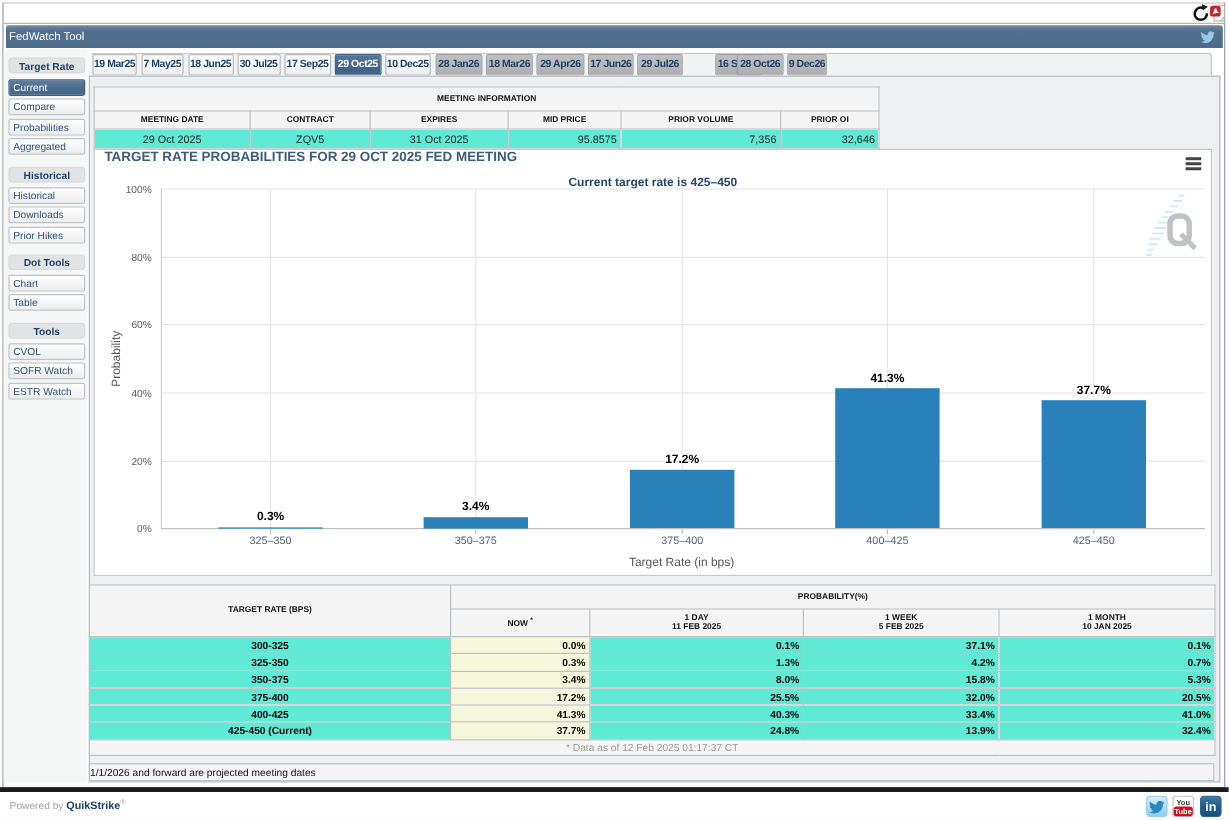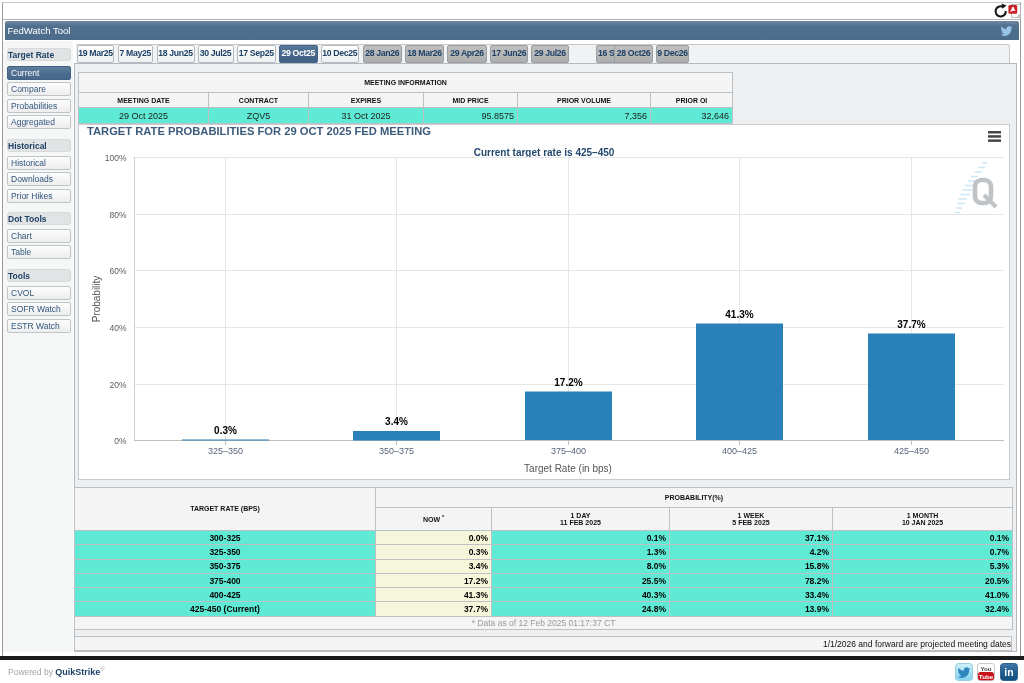--- a/index.html
+++ b/index.html
@@ -6,21 +6,21 @@
 html,body{width:1024px;height:683px;background:#fff;font-family:"Liberation Sans",sans-serif;overflow:hidden}
 #page{position:relative;width:1024px;height:683px;background:#fff}
 .abs{position:absolute}
 
 #frame{left:2px;top:2px;width:1019px;height:655px;border:1px solid #9b9b9b;border-top-color:#c9c9c9;background:#fff}
 
 #hdr{left:5px;top:21px;width:1014px;height:19px;border-radius:2px 2px 0 0;background:linear-gradient(#7388a2,#51708f 25%,#4d6c8c);color:#fff;font-size:9.5px;line-height:19px;padding-left:2.5px}
 #tw-hdr{right:6px;top:3.5px;width:13px;height:12px}
 
 .sb{left:7px;width:64px;font-size:8.5px;white-space:nowrap;overflow:hidden}
-.sbh{background:#e2e3e4;border:1px solid #d7d9da;border-radius:3px;color:#1d4166;font-weight:bold;font-size:8.5px}
+.sbh{background:#e2e3e4;border:1px solid #d7d9da;border-radius:3px;color:#1d4166;font-weight:bold;text-align:center;font-size:8.5px}
 .sbi{background:linear-gradient(#fdfdfd,#ededee);border:1px solid #bfc4c8;border-radius:2px;color:#30557c;padding-left:3px}
 .sbi.sel{background:linear-gradient(#5f7e9c,#4a6a8e 60%,#47678b);color:#fff;border-color:#3f5f83}
 
 .tab{top:45px;height:17.5px;border:1px solid #b6bbc0;border-radius:2px;background:linear-gradient(#fefefe,#eff0f1);color:#1d4166;font-size:8.7px;font-weight:bold;text-align:center;line-height:15.5px;white-space:nowrap;overflow:hidden;letter-spacing:-0.35px}
 .tab.sel{background:linear-gradient(#587898,#44648a 60%,#416187);color:#fff;border-color:#45658b}
 .tab.gray{background:linear-gradient(#bfbfbf,#aeaeae);border-color:#9a9fa3;color:#1d4166}
 
 #main{left:74px;top:63px;width:943px;height:589px;background:#edeff1;border:1px solid #b4bac0}
 
 table{border-collapse:collapse}
@@ -29,21 +29,21 @@
 .itbl th{background:#f4f4f5;font-size:7px;color:#111}
 .itbl td{font-size:9px;color:#222;background:#5eead4}
 .tc{text-align:center}.tr{text-align:right;padding-right:3px}
 
 #chart{left:78px;top:124px;width:932px;height:356px;background:#fff;border:1px solid #c6cacd}
 
 #btbl{left:74px;top:486.5px;width:938px}
 #btbl th{font-size:7px}
 #btbl td{font-size:8.5px;font-weight:bold;color:#000}
 #btbl td.now{background:#f6f6da}
-#strip{left:74px;top:636px;width:938px;height:15px;background:#f4f4f5;border:1px solid #bcc1c5;text-align:right;font-size:8.5px;font-weight:normal;color:#111;line-height:14px}
+#strip{left:74px;top:636px;width:938px;height:15px;background:#f4f4f5;border:1px solid #bcc1c5;text-align:left;font-size:8.5px;font-weight:normal;color:#111;line-height:14px}
 
 #blackbar{left:0;top:656px;width:1024px;height:3.5px;background:#1b1b1b}
 #footer{left:3px;top:660px;width:1018px;height:21px;background:#fff}
 </style>
 </head>
 <body>
 <div id="page">
   <div class="abs" id="frame"></div>
 
   <svg class="abs" style="left:994px;top:3px" width="27" height="16" viewBox="0 0 27 16">
@@ -262,21 +262,21 @@
           <td class="tc">350-375</td>
           <td class="tr now">3.4%</td>
           <td class="tr">8.0%</td>
           <td class="tr">15.8%</td>
           <td class="tr">5.3%</td>
         </tr>
     <tr style="height:14.3px">
           <td class="tc">375-400</td>
           <td class="tr now">17.2%</td>
           <td class="tr">25.5%</td>
-          <td class="tr">78.2%</td>
+          <td class="tr">32.0%</td>
           <td class="tr">20.5%</td>
         </tr>
     <tr style="height:14.3px">
           <td class="tc">400-425</td>
           <td class="tr now">41.3%</td>
           <td class="tr">40.3%</td>
           <td class="tr">33.4%</td>
           <td class="tr">41.0%</td>
         </tr>
     <tr style="height:14.3px">

